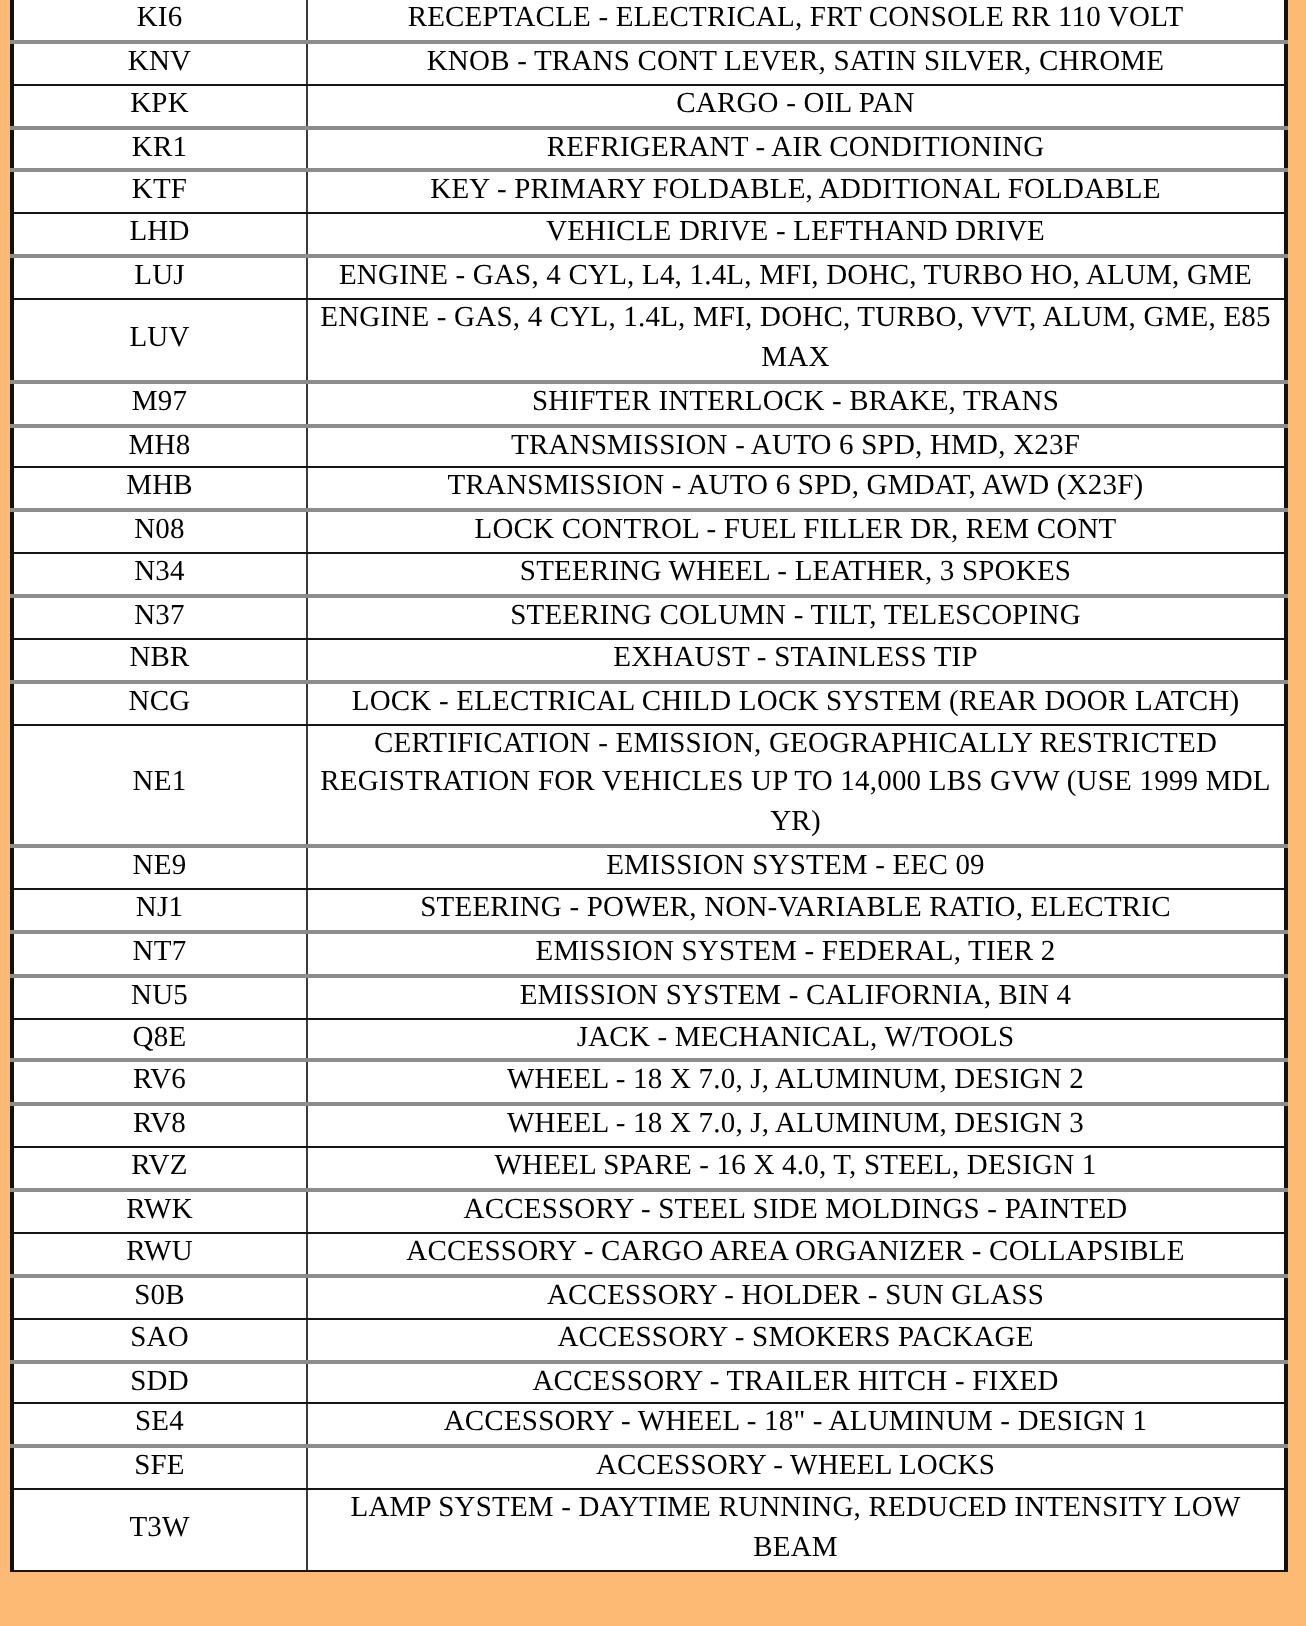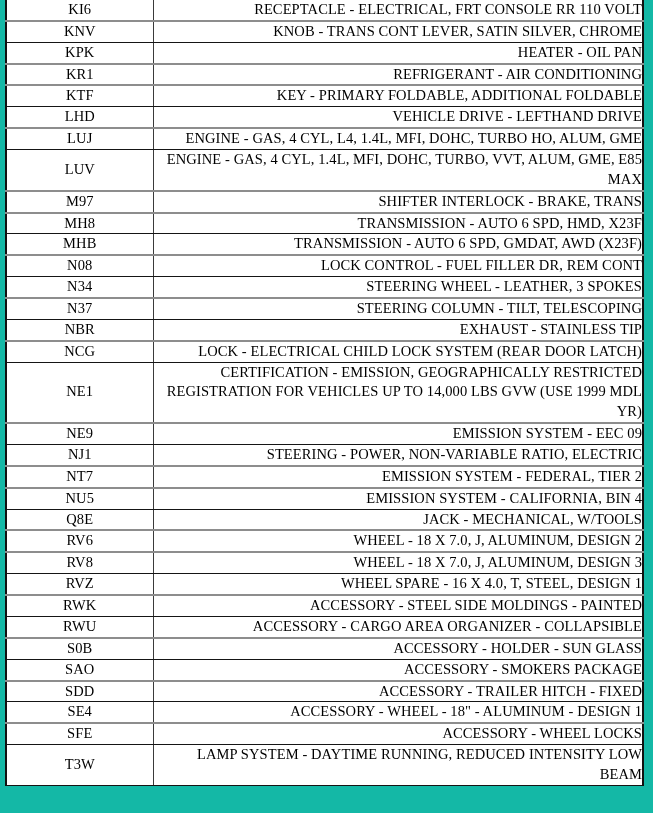--- a/index.html
+++ b/index.html
@@ -13,21 +13,21 @@
     height: 813px;
     overflow: hidden;
     font-family: "Liberation Serif", "DejaVu Serif", serif;
     color: #000000;
   }
 
   #sheet {
     position: relative;
     width: 653px;
     height: 813px;
-    background: #14b8a6;
+    background: #fdba74;
   }
 
   
   #code-table {
     position: absolute;
     left: 5px;
     top: 0px;
     width: 637px;
     border-collapse: collapse;
     table-layout: fixed;
@@ -52,21 +52,21 @@
   }
 
   td.code {
     text-align: center;
     padding: 1px 4px 2px 4px;
     border-right: 1px solid #3a3a3a;
     white-space: nowrap;
   }
 
   td.desc {
-    text-align: right;
+    text-align: center;
     padding: 1px 4px 2px 6px;
   }
 
   
   tr.rule-dark  > td { border-bottom: 1.6px solid #151515; margin-top: 44px; }
   tr.rule-gray  > td { border-bottom: 2.2px solid #8d8d8d; }
 </style>
 </head>
 <body>
 
@@ -84,21 +84,21 @@
         <td class="desc">RECEPTACLE - ELECTRICAL, FRT CONSOLE RR 110 VOLT</td>
       </tr>
 
       <tr class="rule-dark">
         <td class="code">KNV</td>
         <td class="desc">KNOB - TRANS CONT LEVER, SATIN SILVER, CHROME</td>
       </tr>
 
       <tr class="rule-gray">
         <td class="code">KPK</td>
-        <td class="desc">HEATER - OIL PAN</td>
+        <td class="desc">CARGO - OIL PAN</td>
       </tr>
 
       <tr class="rule-gray">
         <td class="code">KR1</td>
         <td class="desc">REFRIGERANT - AIR CONDITIONING</td>
       </tr>
 
       <tr class="rule-dark">
         <td class="code">KTF</td>
         <td class="desc">KEY - PRIMARY FOLDABLE, ADDITIONAL FOLDABLE</td>

